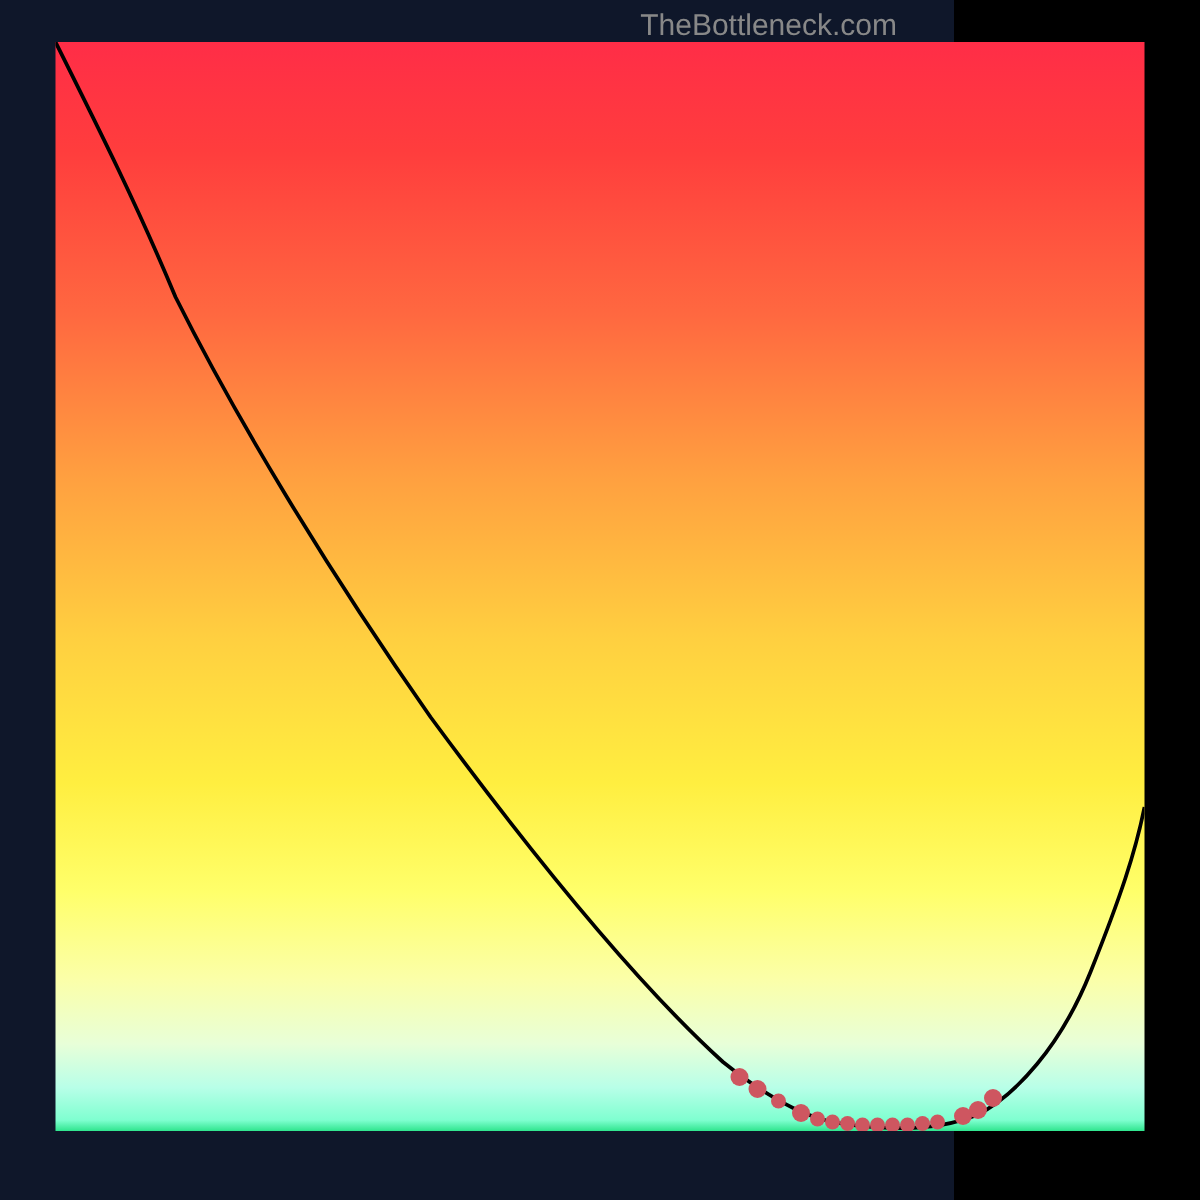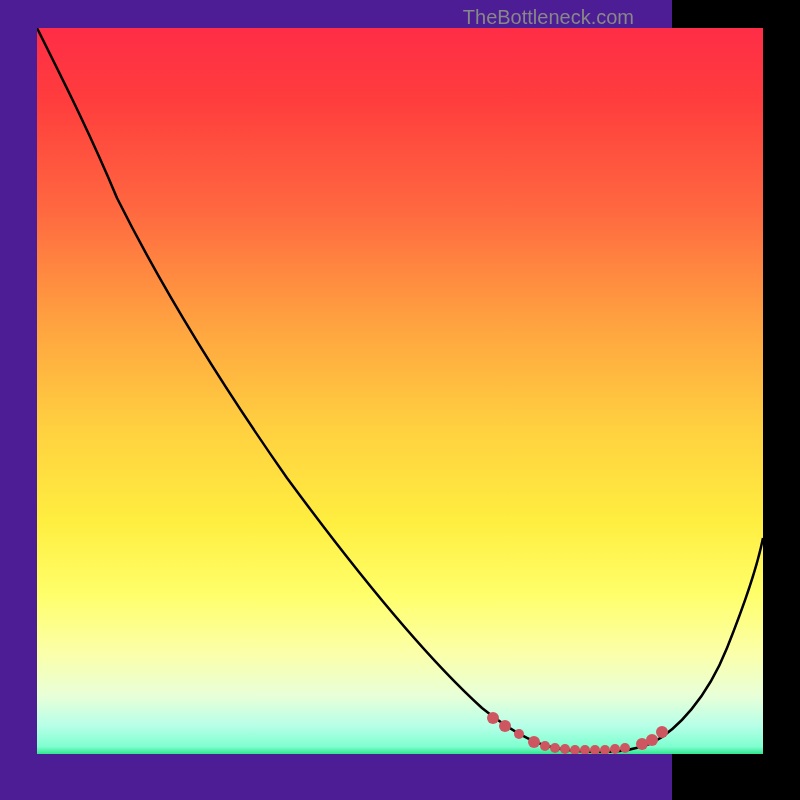--- a/index.html
+++ b/index.html
@@ -8,22 +8,21 @@
       background: #000;
       width: 800px;
       height: 800px;
       overflow: hidden;
       font-family: Arial, sans-serif;
     }
     .container {
       position: relative;
       width: 636px;
       height: 800px;
-      background: #4c1d95;
-      padding-left: 36px;
+      background: #0f172a;
     }
     .chart-area {
       position: absolute;
       left: 37px;
       top: 28px;
       width: 726px;
       height: 726px;
       background: linear-gradient(to bottom,
         #FF2D47 0%,
         #FF3D3D 10%,

